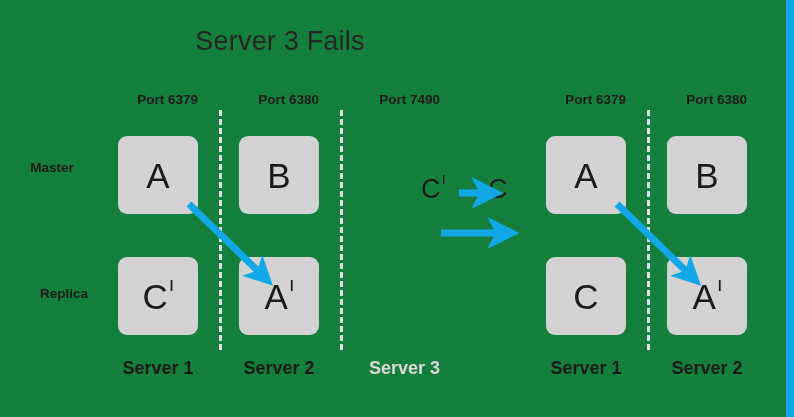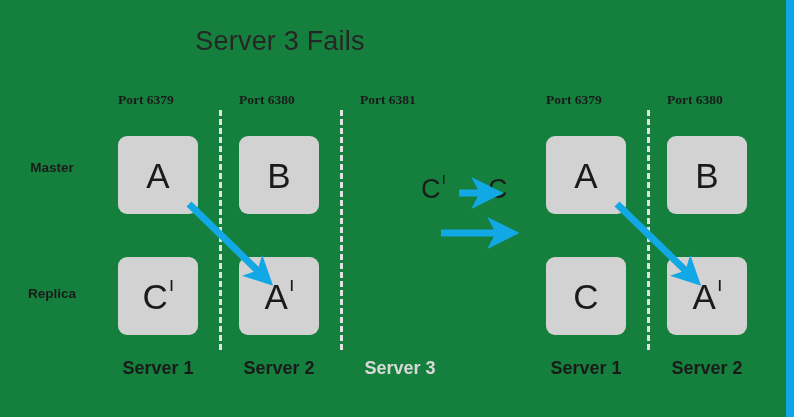--- a/index.html
+++ b/index.html
@@ -29,34 +29,34 @@
     color: #262626;
     font-weight: 400;
     letter-spacing: 0.2px;
     white-space: nowrap;
   }
   .port-label {
     position: absolute;
     font-size: 13.5px;
     font-weight: bold;
     color: #1a1a1a;
-    text-align: left;
+    text-align: right;
     white-space: nowrap;
-    font-family: Liberation Serif, serif;
   }
   .server-label {
     position: absolute;
     font-size: 18px;
     font-weight: bold;
     color: #1a1a1a;
     text-align: center;
     white-space: nowrap;
   }
   .server-label.faded {
     color: #d8d8d8;
+    text-align: right;
   }
   .row-label {
     position: absolute;
     font-size: 13.5px;
     font-weight: bold;
     color: #1a1a1a;
     text-align: center;
     white-space: nowrap;
   }
   .node-box {
@@ -108,25 +108,25 @@
   }
 </style>
 </head>
 <body>
 
 <div id="canvas">
 
   <div class="title">Server 3 Fails</div>
 
   <div class="row-label" style="left:0px; top:160px; width:104px;">Master</div>
-  <div class="row-label" style="left:0px; top:286px; width:104px;">Replica</div>
+  <div class="row-label" style="left:12px; top:286px; width:104px;">Replica</div>
 
   <div class="port-label" style="left:118px; top:92px; width:80px;">Port 6379</div>
   <div class="port-label" style="left:239px; top:92px; width:80px;">Port 6380</div>
-  <div class="port-label" style="left:360px; top:92px; width:80px;">Port 6381</div>
+  <div class="port-label" style="left:360px; top:92px; width:80px;">Port 7490</div>
 
   <div class="divider" style="left:219px;"></div>
   <div class="divider" style="left:340px;"></div>
 
   <div class="node-box" style="left:118px; top:136px;">
     <span class="node-letter"><span>A</span></span>
   </div>
   <div class="node-box" style="left:239px; top:136px;">
     <span class="node-letter"><span>B</span></span>
   </div>

